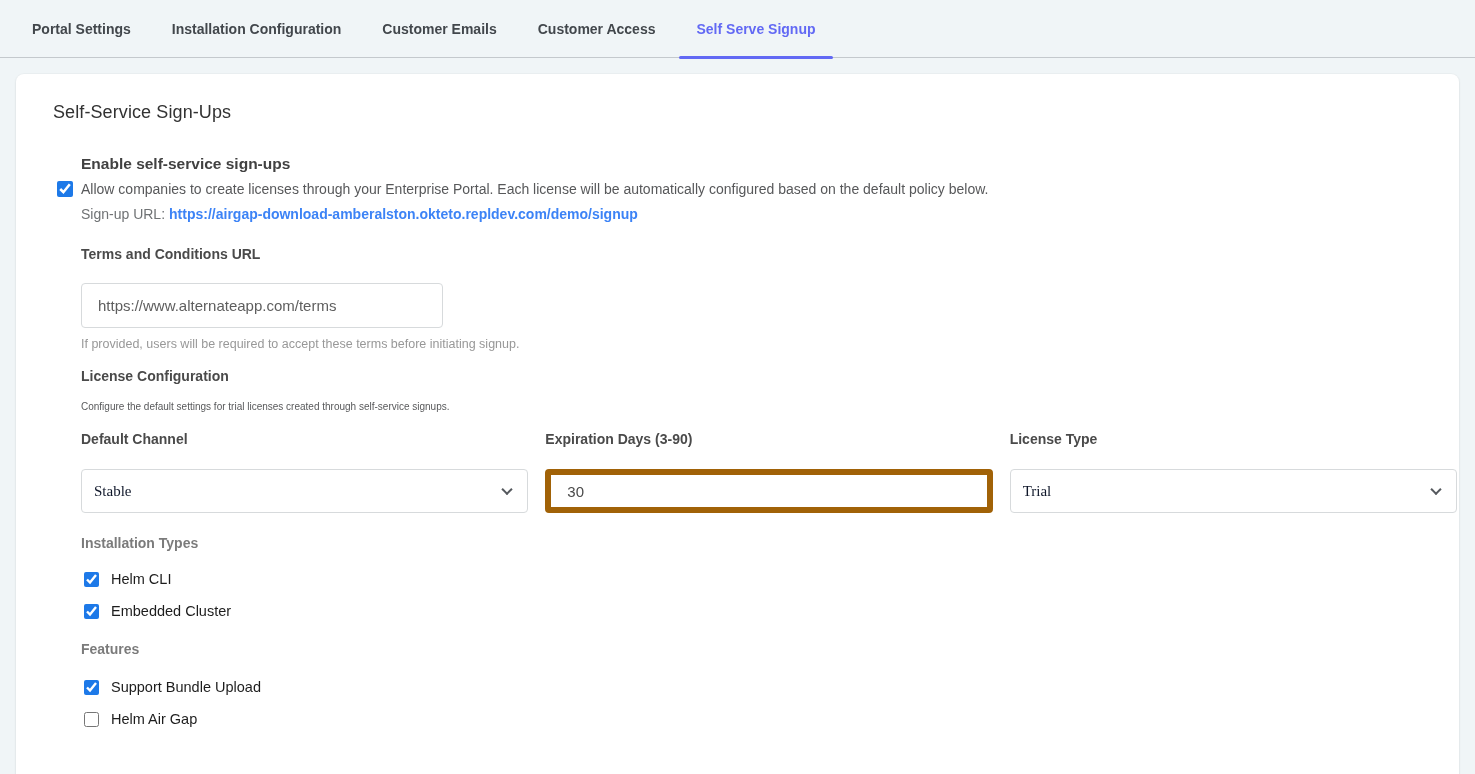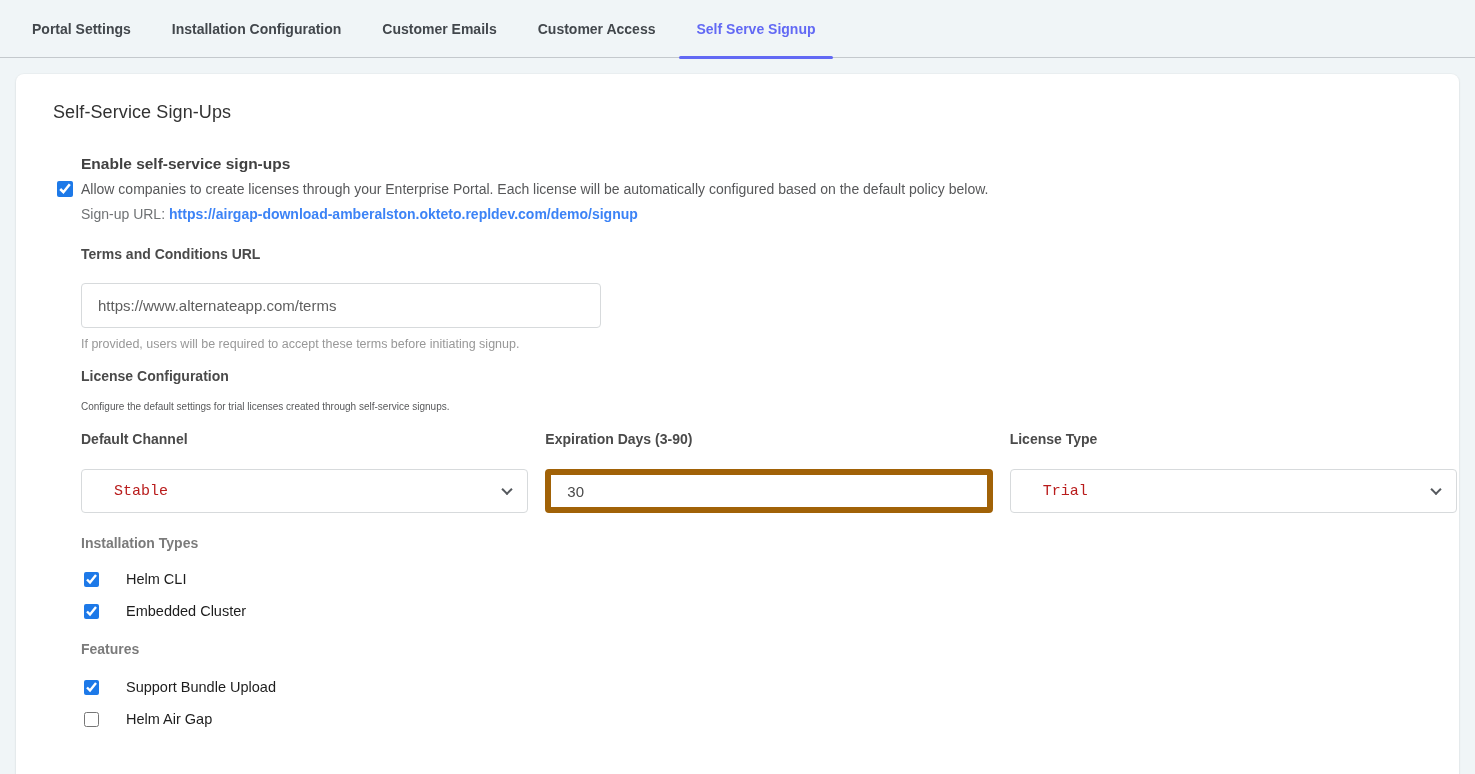--- a/index.html
+++ b/index.html
@@ -94,21 +94,21 @@
   .field-label {
     font-size:14px;
     font-weight:600;
     color:#4a4a4a;
   }
   .terms-label { margin-top:24px; }
 
   .text-input {
     display:block;
     margin-top:21px;
-    width:520px;
+    width:362px;
     height:45px;
     border:1px solid #d7dadc;
     border-radius:4px;
     padding:0 16px;
     font-family:"Liberation Sans","DejaVu Sans",sans-serif;
     font-size:15px;
     color:#5e5e5e;
     background:#fff;
     outline:none;
   }
@@ -135,24 +135,24 @@
   .fields-grid .cell .field-label { display:block; margin-bottom:22px; }
   .select-wrap { position:relative; }
   .select-wrap select {
     appearance:none;
     -webkit-appearance:none;
     width:100%;
     height:44px;
     border:1px solid #d7dadc;
     border-radius:4px;
     background:#ffffff;
-    padding:0 34px 0 32px;
-    font-family:Liberation Mono, monospace;
+    padding:0 34px 0 12px;
+    font-family:Liberation Serif, serif;
     font-size:15px;
-    color:#b91c1c;
+    color:#0f172a;
     cursor:pointer;
     outline:none;
   }
   .chev {
     position:absolute;
     right:17px; top:50%;
     width:8px; height:8px;
     border-right:2px solid #55595e;
     border-bottom:2px solid #55595e;
     transform:translateY(-70%) rotate(45deg);
@@ -175,21 +175,21 @@
     font-size:14px;
     font-weight:600;
     color:#7b7b7b;
   }
   .it-label { margin-top:22px; margin-bottom:12px; }
   .feat-label { margin-top:14px; margin-bottom:14px; }
 
   .check-row {
     display:flex;
     align-items:center;
-    gap:27px;
+    gap:12px;
     height:32px;
     margin-left:3px;
   }
   .check-row input[type=checkbox] {
     width:15px; height:15px;
     accent-color:#1d79e8;
     flex:0 0 auto;
   }
   .check-row label {
     font-size:14.5px;

